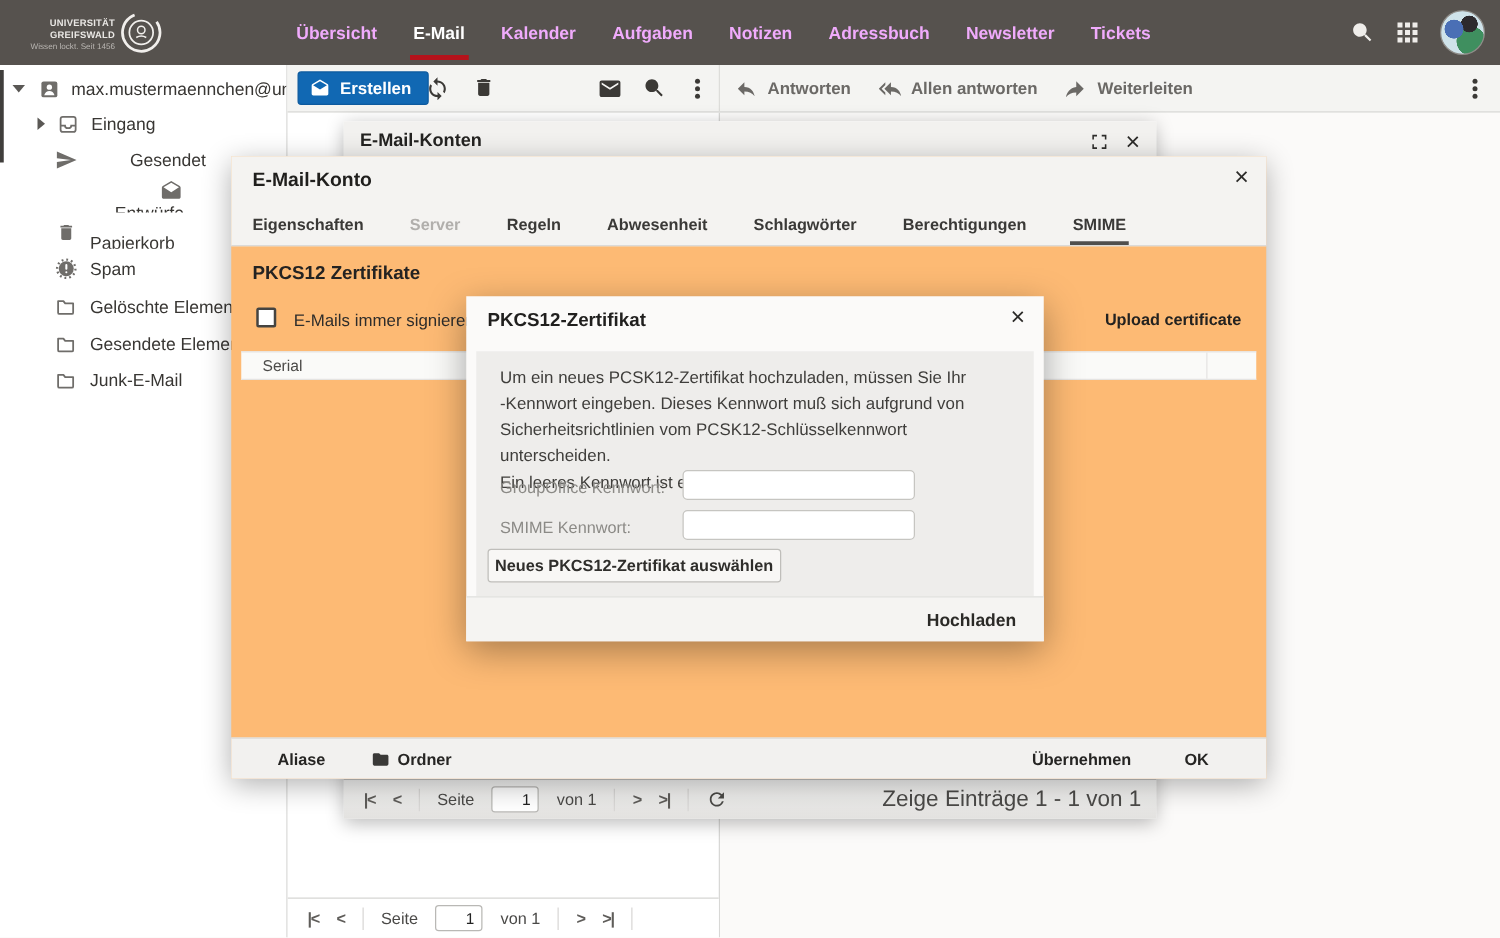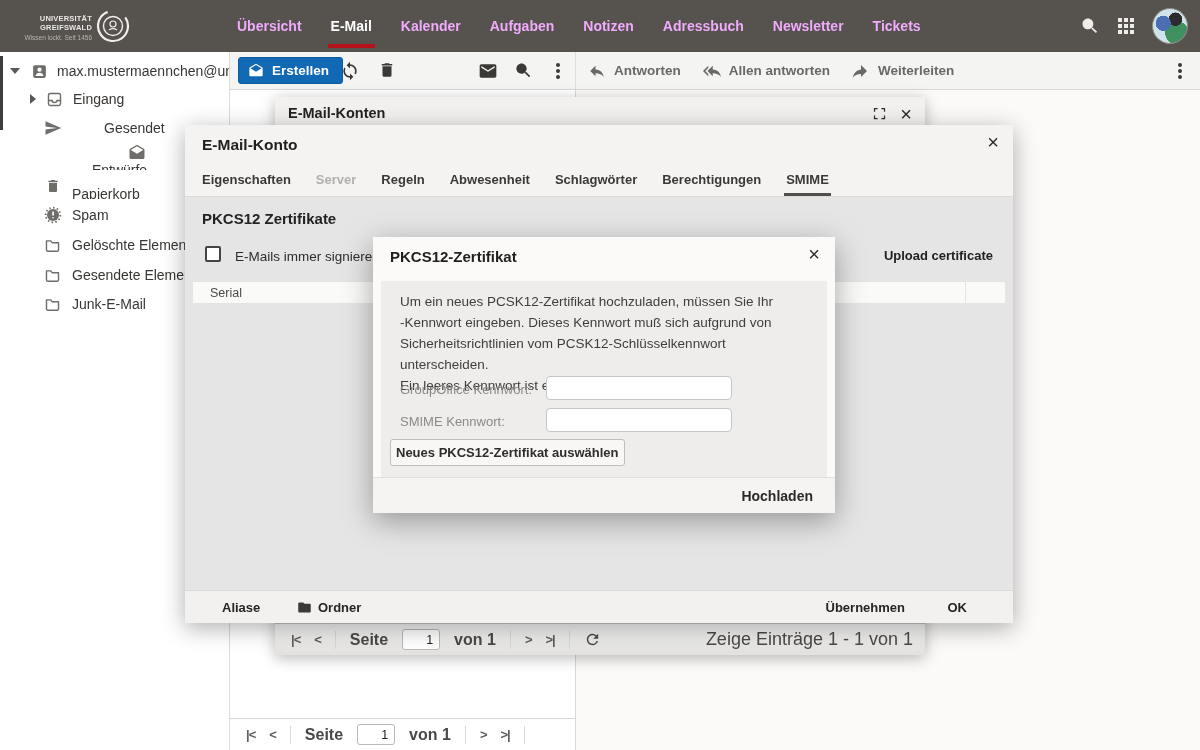--- a/index.html
+++ b/index.html
@@ -43,40 +43,40 @@
   .tb-action { display:flex; gap:8px; align-items:center; color:#6b6966; font-weight:700; font-size:13.5px; cursor:pointer; }
   .kebab { width:20px; height:20px; position:relative; color:#3b3936; cursor:pointer; }
   .kebab i { position:absolute; left:8px; top:8px; width:4px; height:4px; border-radius:50%; background:currentColor; box-shadow:0 -6px 0 currentColor, 0 6px 0 currentColor; }
 
   
   .list-pane { position:absolute; left:230px; top:90px; width:346px; bottom:0; background:#fff; border-right:1px solid #d8d8d6; z-index:1; }
   .reading-pane { position:absolute; left:577px; top:90px; right:0; bottom:0; background:#fbfaf9; z-index:1; }
   .pagination { display:flex; align-items:center; gap:14px; font-size:13px; color:#5f5d5a; }
   .pg-glyph { font-weight:600; letter-spacing:-1px; cursor:pointer; color:#5f5d5a; }
   .pg-sep { width:1px; height:18px; background:#d9d8d6; }
-  .pg-label { font-size:16px; color:#4a4947;font-weight:bold; }
+  .pg-label { font-size:13px; color:#4a4947; }
   .page-input { width:38px; height:21px; border:1px solid #b9b8b5; border-radius:3px; font-size:12.5px; text-align:right; padding-right:6px; color:#222; background:#fff; font-family:inherit; }
   .list-pagination { position:absolute; left:0; right:0; bottom:0; height:32px; border-top:1px solid #d6d6d4; background:#fff; padding-left:16px; }
 
   
   .accounts-window { position:absolute; left:275px; top:97px; width:650px; height:558px; background:#fff; box-shadow:0 3px 14px rgba(0,0,0,.28); z-index:5; }
   .aw-titlebar { position:absolute; left:0; right:0; top:0; height:33px; background:#f2f1ef; border-bottom:1px solid #d9d8d6; }
   .aw-title { position:absolute; left:13px; top:0; line-height:33px; font-size:14.5px; font-weight:700; color:#242321; }
   .aw-max { position:absolute; right:38px; top:9px; width:15px; height:15px; color:#2f2e2c; cursor:pointer; }
   .win-close { font-size:20px; font-weight:400; color:#2c2b29; line-height:1; cursor:pointer; }
   .aw-close { position:absolute; right:13px; top:7px; }
   .aw-pagination { position:absolute; left:0; right:0; bottom:0; height:32px; background:linear-gradient(#f7f7f6,#e2e1df); border-top:1px solid #c7c6c4; padding:0 12px 0 16px; }
   .aw-summary { margin-left:auto; font-size:18px; color:#4b4a48; }
 
   
-  .account-dialog { position:absolute; left:185px; top:125px; width:828px; height:498px; background:#e5e5e5; box-shadow:0 5px 22px rgba(0,0,0,.32); z-index:10; }
+  .account-dialog { position:absolute; left:185px; top:125px; width:828px; height:498px; background:#fdba74; box-shadow:0 5px 22px rgba(0,0,0,.32); z-index:10; }
   .ad-header { position:absolute; left:0; right:0; top:0; height:72px; background:#f4f3f1; border-bottom:1px solid #dbdad8; }
   .ad-title { position:absolute; left:17px; top:11px; font-size:15.5px; font-weight:700; color:#201f1d; }
   .ad-close { position:absolute; right:14px; top:7px; }
-  .ad-tabs { position:absolute; left:17px; bottom:0; display:flex; gap:25px;text-align:right; }
+  .ad-tabs { position:absolute; left:17px; bottom:0; display:flex; gap:37px;text-align:right; }
   .ad-tab { font-size:13px; font-weight:700; color:#3a3937; position:relative; padding-bottom:9px; cursor:pointer; }
   .ad-tab.disabled { color:#b1afac; font-weight:600; }
   .ad-tab.active::after { content:''; position:absolute; left:-2px; right:-2px; bottom:0; height:3px; background:#504f4d; }
   .ad-section-title { position:absolute; left:17px; top:85px; font-size:15px; font-weight:700; color:#242322; }
   .ad-checkbox { position:absolute; left:20px; top:121px; width:16px; height:16px; border:2px solid #454441; border-radius:2px; background:#fff; cursor:pointer; }
   .ad-checkbox-label { position:absolute; left:50px; top:124px; font-size:13.5px; color:#2e2d2b; }
   .ad-upload-btn { position:absolute; right:20px; top:123px; font-weight:700; font-size:13px; color:#232220; cursor:pointer; }
   .ad-serial-row { position:absolute; left:8px; right:8px; top:156px; height:23px; background:#fafaf8; border-top:1px solid #e5e4e2; border-bottom:1px solid #e5e4e2; }
   .ad-serial-label { position:absolute; left:17px; top:0; line-height:22px; font-size:12.5px; color:#4c4b49; }
   .ad-serial-div { position:absolute; left:772px; top:0; bottom:0; width:1px; background:#e5e4e2; }

